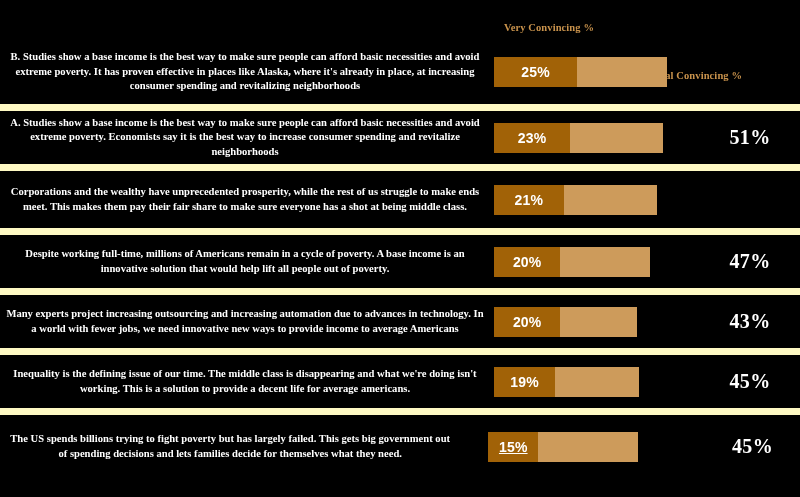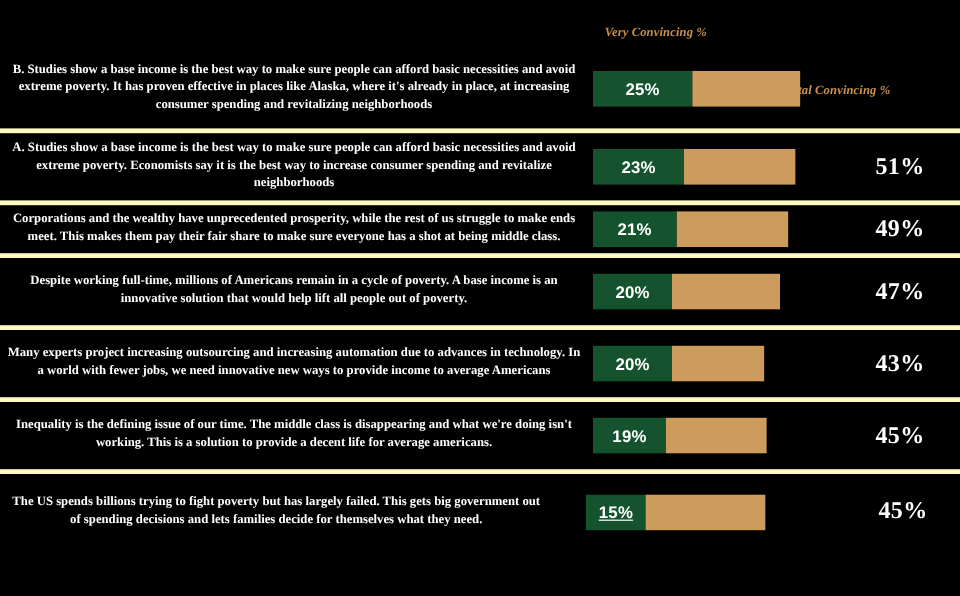--- a/index.html
+++ b/index.html
@@ -23,21 +23,20 @@
     background: #000000;
   }
 
   
   .header-band {
     position: absolute;
     top: 0;
     left: 0;
     width: 754px;
     height: 40px;
-    font-style: italic;
   }
 
   .header-label {
     position: absolute;
     top: 22px;
     font-size: 10.5px;
     font-weight: bold;
     color: #c8924c;
     letter-spacing: 0.1px;
     white-space: nowrap;
@@ -53,29 +52,29 @@
     top: 40px;
     left: 0;
     width: 800px;
   }
 
   .row {
     position: relative;
     width: 800px;
     display: flex;
     align-items: center;
-    border-bottom: 4px solid #fef9c3;
+    border-bottom: 7px solid #fef9c3;
   }
 
   .row:last-child { border-bottom: none; gap: 24px; }
 
   
   .row.r0 { height: 71px; }
   .row.r1 { height: 60px; }
-  .row.r2 { height: 44px; }
+  .row.r2 { height: 64px; }
   .row.r3 { height: 60px; }
   .row.r4 { height: 60px; }
   .row.r5 { height: 60px; }
   .row.r6 { height: 63px; }
 
   .row-text {
     width: 494px;
     padding: 0 10px 0 6px;
     font-size: 10.6px;
     line-height: 14.6px;
@@ -95,21 +94,21 @@
 
   .bar {
     position: relative;
     height: 30px;
     display: flex;
     align-items: stretch;
     overflow: hidden;
   }
 
   .seg-very {
-    background: #14532d;
+    background: #a16207;
     display: flex;
     align-items: center;
     justify-content: center;
     color: #ffffff;
     font-size: 14px;
     font-weight: bold;
     font-family: "Liberation Sans", "DejaVu Sans", sans-serif;
     letter-spacing: 0.2px;
   }
 
@@ -159,21 +158,20 @@
         <div class="row-total">51%</div>
       </div>
       <div class="row r2">
         <div class="row-text">Corporations and the wealthy have unprecedented prosperity, while the rest of us struggle to make ends meet. This makes them pay their fair share to make sure everyone has a shot at being middle class.</div>
         <div class="row-bar-area">
           <div class="bar" style="width: 162.68px;">
             <div class="seg-very" style="width: 69.72px;">21%</div>
             <div class="seg-rest" style="width: 92.96px;"></div>
           </div>
         </div>
-        <div class="row-total">49%</div>
       </div>
       <div class="row r3">
         <div class="row-text">Despite working full-time, millions of Americans remain in a cycle of poverty. A base income is an innovative solution that would help lift all people out of poverty.</div>
         <div class="row-bar-area">
           <div class="bar" style="width: 156.04px;">
             <div class="seg-very" style="width: 66.4px;">20%</div>
             <div class="seg-rest" style="width: 89.64px;"></div>
           </div>
         </div>
         <div class="row-total">47%</div>

